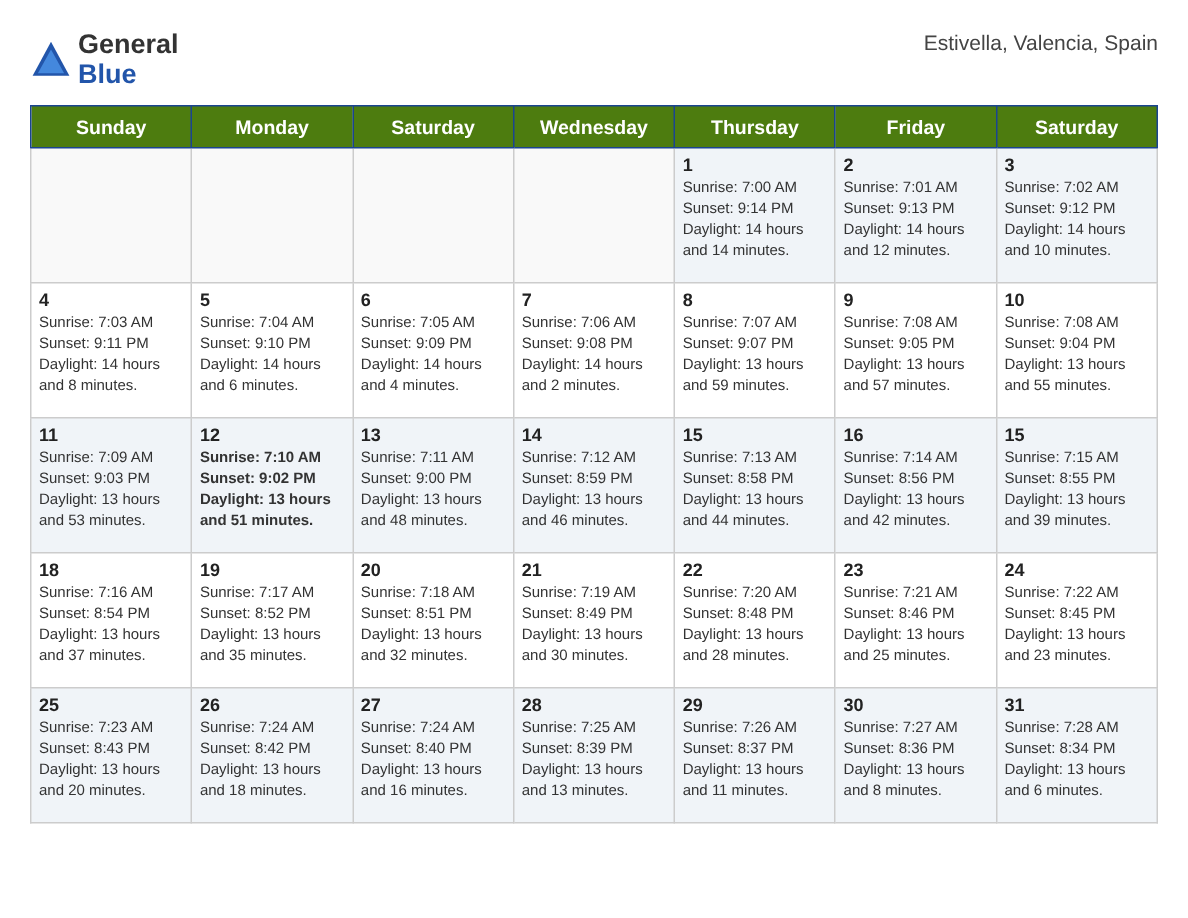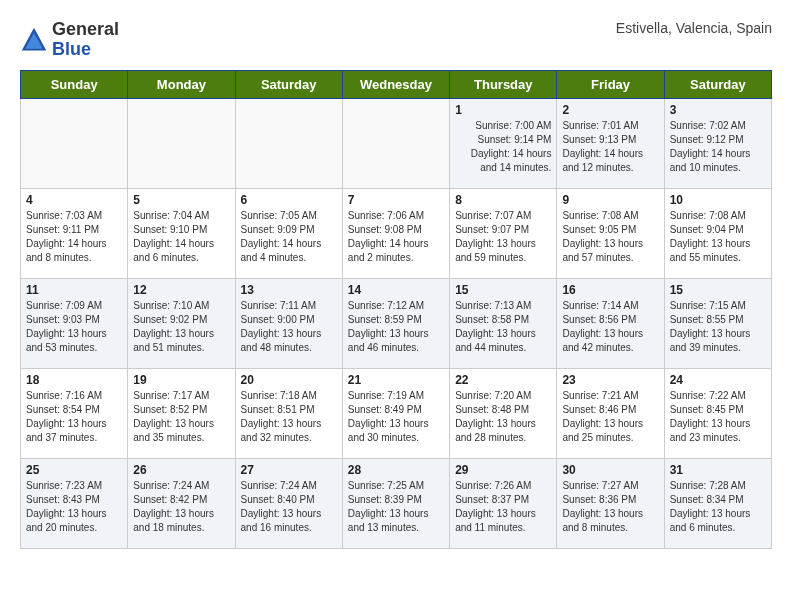--- a/index.html
+++ b/index.html
@@ -120,21 +120,21 @@
       </tr>
   </thead>
   <tbody>
   <tr>
         <td class="empty-cell"></td>
         <td class="empty-cell"></td>
         <td class="empty-cell"></td>
         <td class="empty-cell"></td>
         <td>
           <span class="day-number">1</span>
-          <div class="day-info" style="white-space: pre-line; text-align: right;">Sunrise: 7:00 AM
+          <div class="day-info" style="white-space: pre-line;">Sunrise: 7:00 AM
 Sunset: 9:14 PM
 Daylight: 14 hours
 and 14 minutes.</div>
         </td>
         <td>
           <span class="day-number">2</span>
           <div class="day-info" style="white-space: pre-line;">Sunrise: 7:01 AM
 Sunset: 9:13 PM
 Daylight: 14 hours
 and 12 minutes.</div>
@@ -201,21 +201,21 @@
       <tr>
         <td>
           <span class="day-number">11</span>
           <div class="day-info" style="white-space: pre-line;">Sunrise: 7:09 AM
 Sunset: 9:03 PM
 Daylight: 13 hours
 and 53 minutes.</div>
         </td>
         <td>
           <span class="day-number">12</span>
-          <div class="day-info" style="white-space: pre-line;">Sunrise: 7:10 AM
+          <div class="day-info" style="white-space: pre-line; font-weight: bold;">Sunrise: 7:10 AM
 Sunset: 9:02 PM
 Daylight: 13 hours
 and 51 minutes.</div>
         </td>
         <td>
           <span class="day-number">13</span>
           <div class="day-info" style="white-space: pre-line;">Sunrise: 7:11 AM
 Sunset: 9:00 PM
 Daylight: 13 hours
 and 48 minutes.</div>

